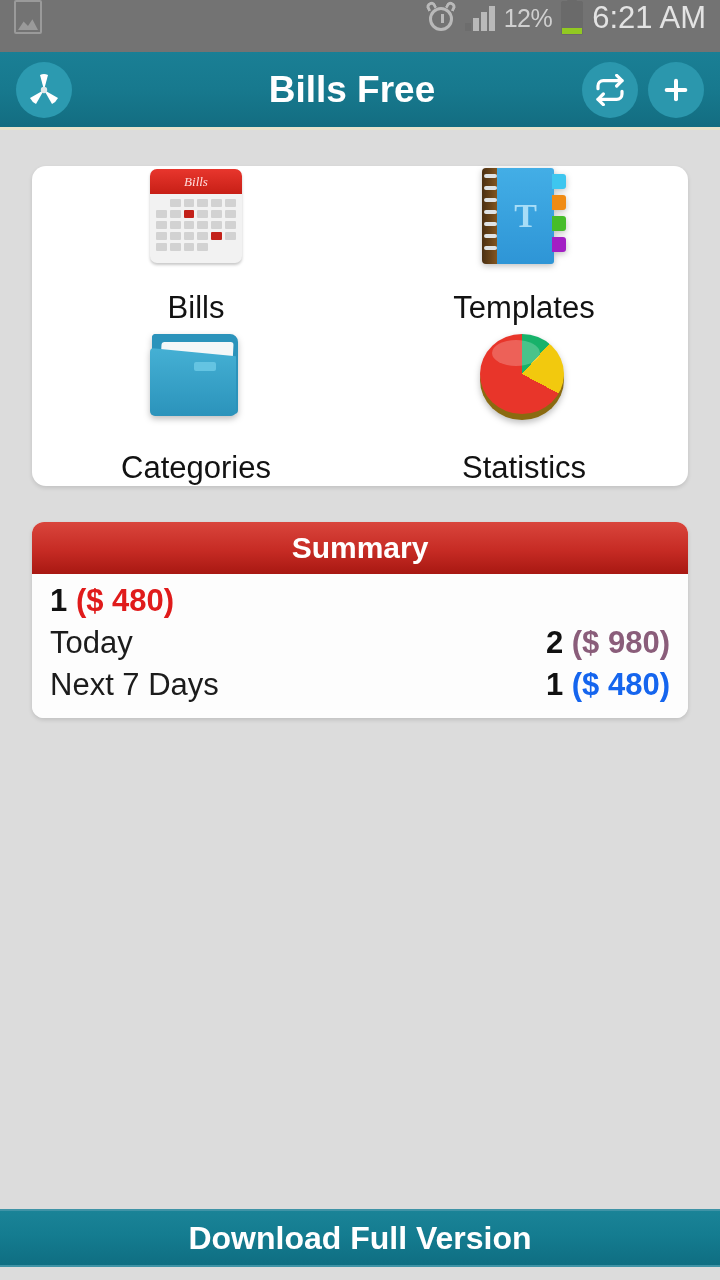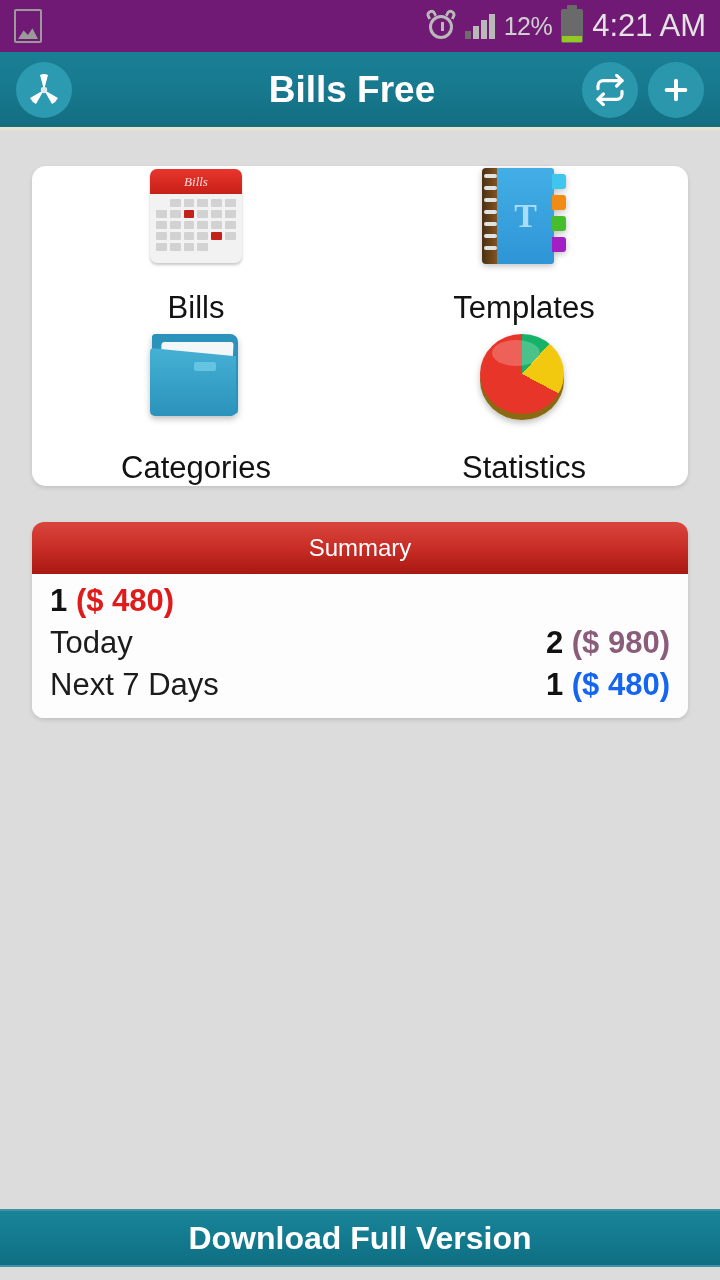--- a/index.html
+++ b/index.html
@@ -7,22 +7,22 @@
   body {
     font-family:"Liberation Sans", sans-serif;
     background:#dcdcdc;
     position:relative;
     overflow:hidden;
   }
 
   
   .statusbar {
     height:52px; width:100%;
-    background:#701a75;
-    display:flex; align-items:center;
+    background:#737373;
+    display:flex; align-items:flex-start;
     padding:0 14px;
     color:#c9c9c9;
   }
   .sb-left { display:flex; align-items:center; gap:10px; flex:1; }
   .sb-right { display:flex; align-items:center; gap:9px; }
   .img-icon {
     width:28px; height:34px;
     border:2px solid #9a9a9a; border-radius:2px;
     position:relative; overflow:hidden;
   }
@@ -166,21 +166,21 @@
     position:absolute; left:32px; top:522px; width:656px;
     border-radius:12px; overflow:hidden;
     box-shadow:0 2px 4px rgba(0,0,0,0.13);
     background:#fff;
   }
   .summary-head {
     height:52px;
     background:linear-gradient(180deg,#d9453c 0%,#c62b24 55%,#a81812 100%);
     display:flex; align-items:center; justify-content:center;
   }
-  .summary-head span { font-size:24px; font-weight:normal; color:#ffffff; }
+  .summary-head span { font-size:30px; font-weight:bold; color:#ffffff; }
   .summary-body { padding:6px 18px 12px 18px; background:#fdfdfd; }
   .srow { display:flex; align-items:baseline; justify-content:space-between; padding:3px 0; }
   .srow .label { font-size:31px; color:#1c1c1c; }
   .srow .value { font-size:31px; font-weight:bold; color:#111; white-space:nowrap; }
   .srow .amount { font-weight:bold; }
 
   
   .banner {
     position:absolute; left:0; bottom:13px; width:720px; height:58px;
     background:linear-gradient(180deg,#1a8397 0%,#147c90 45%,#0f6e82 100%);
@@ -205,21 +205,21 @@
     <div class="signal">
       <i></i>
         <i></i>
         <i></i>
         <i></i>
     </div>
     <div class="batt-pct">12%</div>
     <div class="battery">
         <div class="fill"></div>
       </div>
-    <div class="clock-text">4:21 AM</div>
+    <div class="clock-text">6:21 AM</div>
   </div>
 </div>
 
 <div class="appbar">
   <div class="logo-btn">
     <svg width="34" height="34" viewBox="0 0 34 34">
       <g fill="#ffffff">
         <path d="M17 17 L13 2 Q17 0 21 2 Z"></path>
         <path d="M17 17 L31 25 Q29 29 25 31 Z"></path>
         <path d="M17 17 L3 25 Q5 29 9 31 Z"></path>

